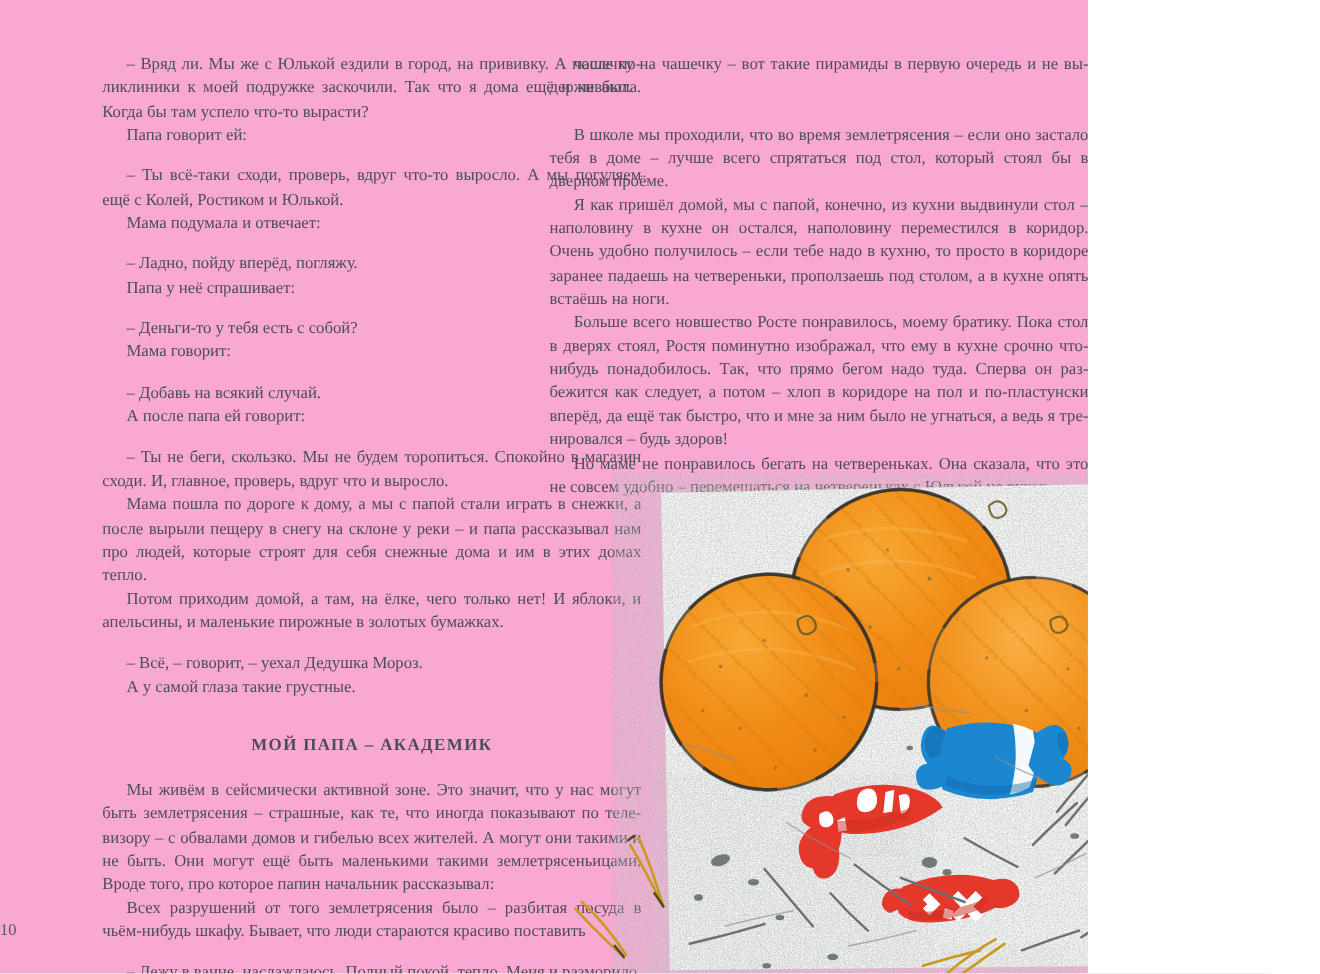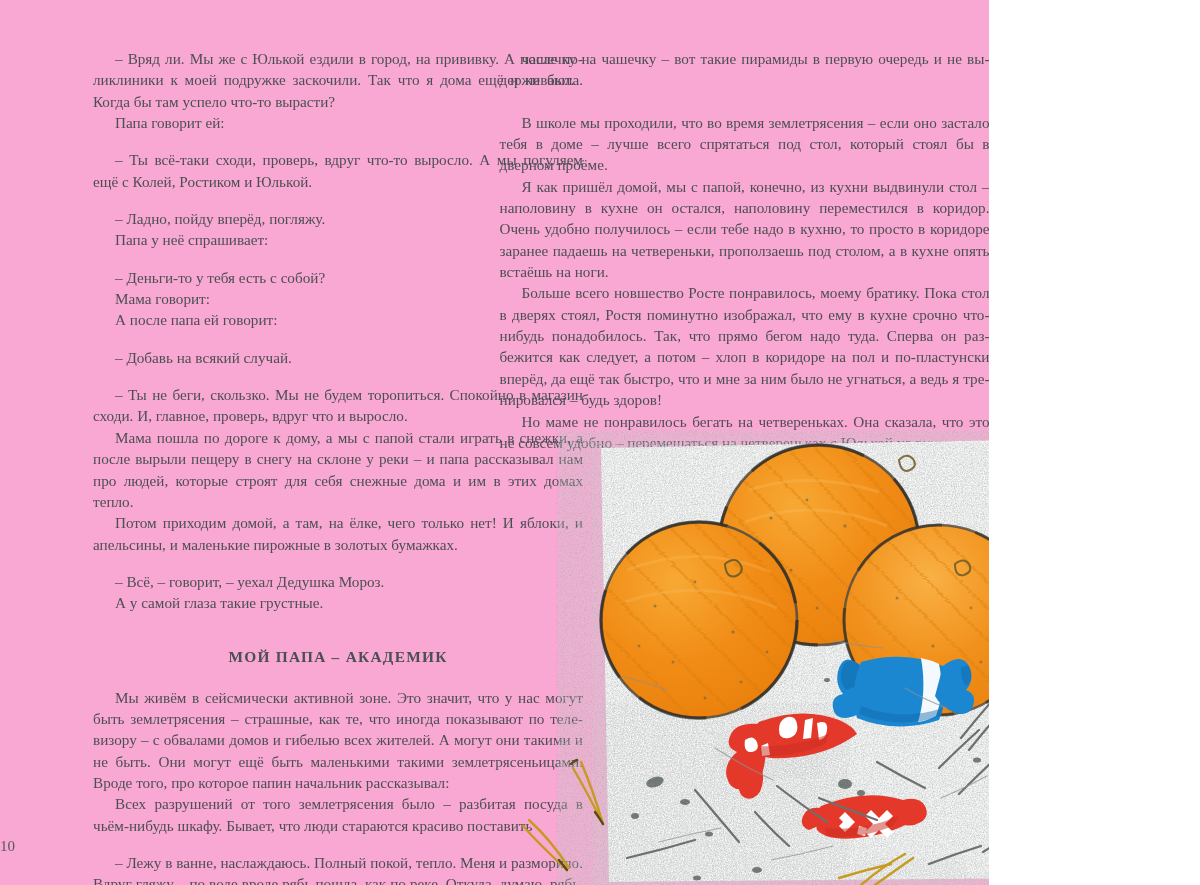--- a/index.html
+++ b/index.html
@@ -88,26 +88,27 @@
 
 <div id="page">
   <div class="spread">
 
     <div class="page-half">
       <div class="col col-left">
 
         <p class="para">– Вряд ли. Мы же с Юлькой ездили в город, на прививку. А после по­ликлиники к моей подружке заскочили. Так что я дома ещё и не была. Когда бы там успело что-то вырасти?</p>
         <p class="para">Папа говорит ей:</p>
         <p class="para dash">– Ты всё-таки сходи, проверь, вдруг что-то выросло. А мы погуляем ещё с Колей, Ростиком и Юлькой.</p>
+        <p class="para">Мама подумала и отвечает:</p>
         <p class="para dash">– Ладно, пойду вперёд, погляжу.</p>
         <p class="para">Папа у неё спрашивает:</p>
         <p class="para dash">– Деньги-то у тебя есть с собой?</p>
         <p class="para">Мама говорит:</p>
+        <p class="para dash">– Добавь на всякий случай.</p>
         <p class="para">А после папа ей говорит:</p>
-        <p class="para dash">– Добавь на всякий случай.</p>
         <p class="para dash">– Ты не беги, скользко. Мы не будем торопиться. Спокойно в магазин сходи. И, главное, проверь, вдруг что и выросло.</p>
         <p class="para">Мама пошла по дороге к дому, а мы с папой стали играть в снежки, а после вырыли пещеру в снегу на склоне у реки – и папа рассказывал нам про людей, которые строят для себя снежные дома и им в этих домах тепло.</p>
         <p class="para">Потом приходим домой, а там, на ёлке, чего только нет! И яблоки, и апельсины, и маленькие пирожные в золотых бумажках.</p>
         <p class="para dash">– Всё, – говорит, – уехал Дедушка Мороз.</p>
         <p class="para">А у самой глаза такие грустные.</p>
 
         <div class="gap-med"></div>
         <h2 class="section-title">МОЙ ПАПА – АКАДЕМИК</h2>
         <div class="gap-small"></div>
 

